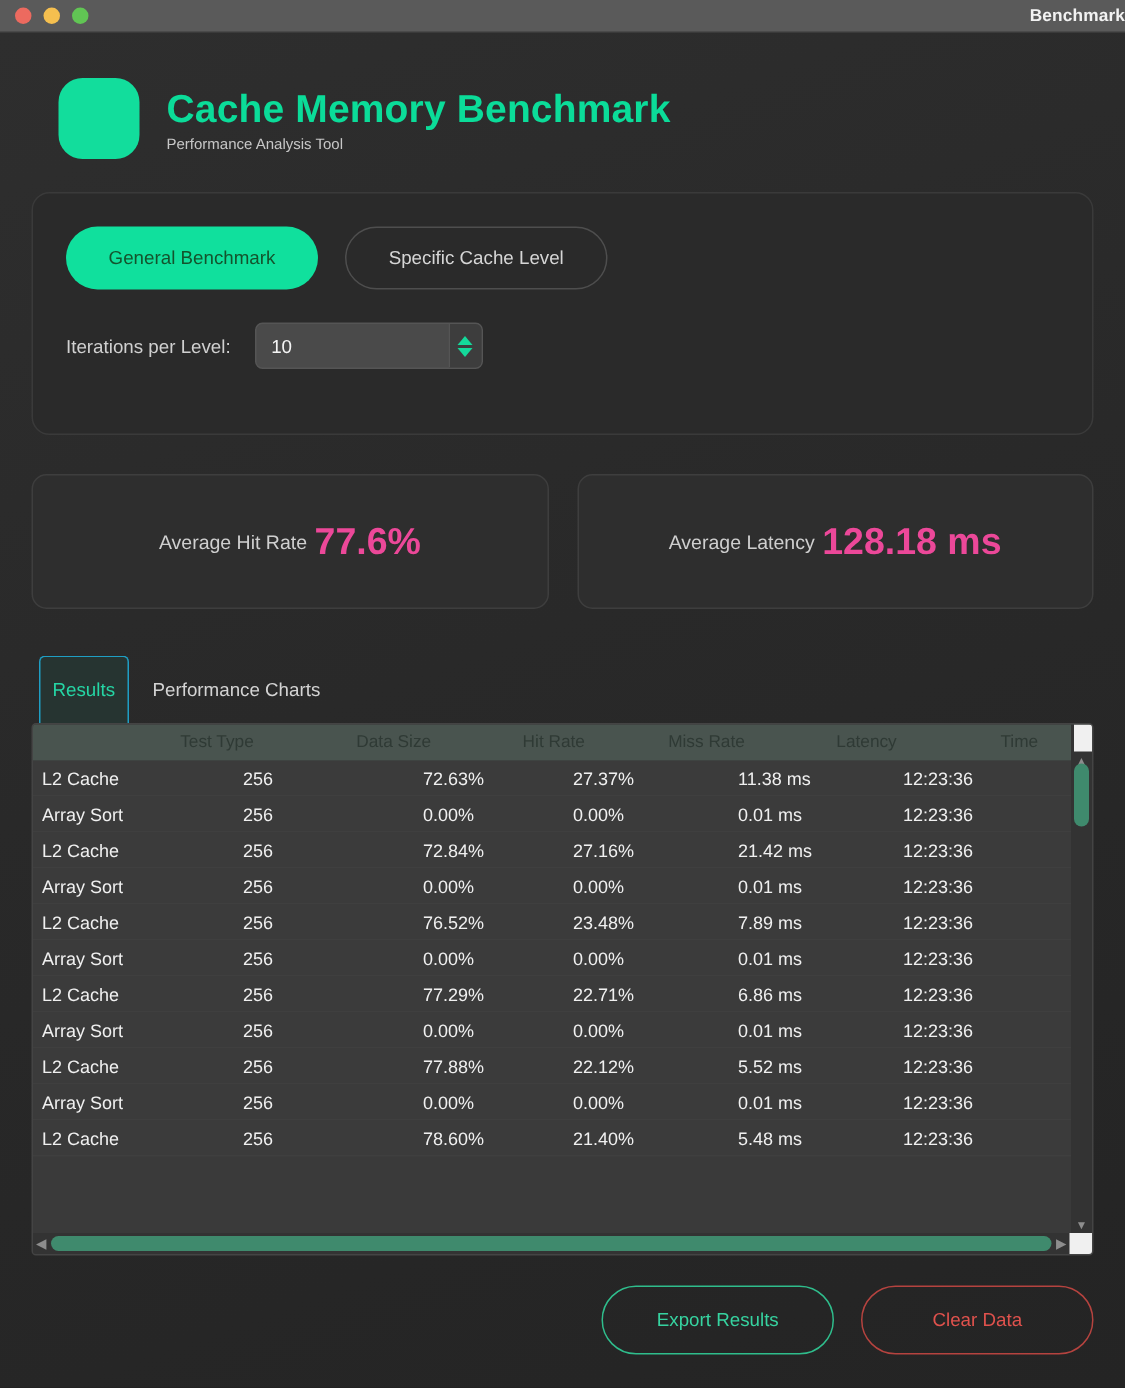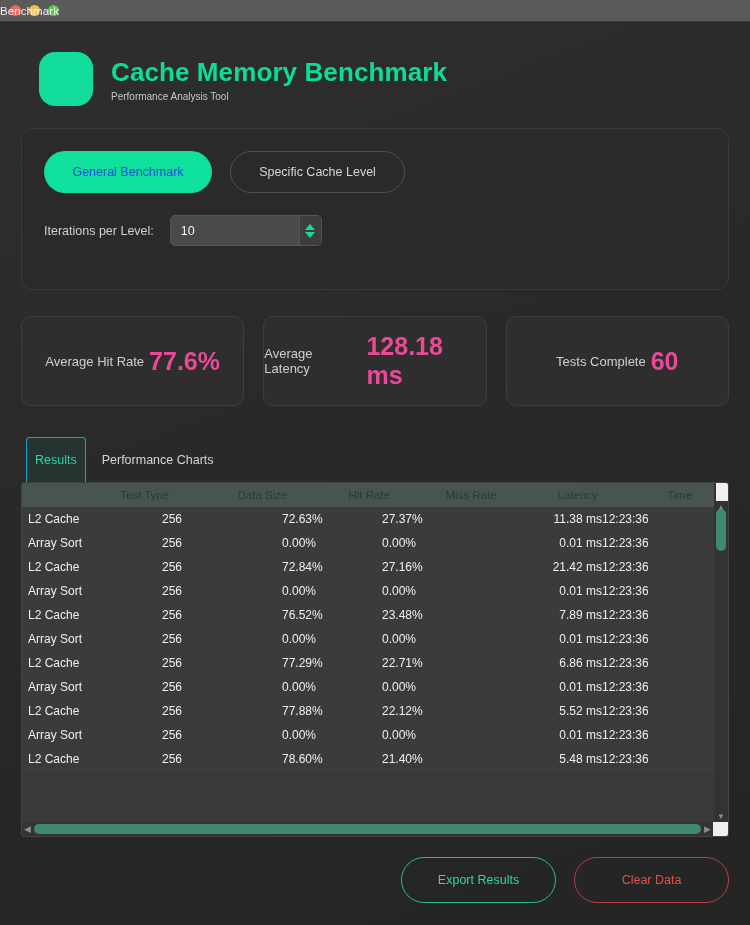--- a/index.html
+++ b/index.html
@@ -24,22 +24,22 @@
     display: flex; align-items: center;
     position: relative;
     border-bottom: 1px solid #3a3a3a;
   }
   .traffic { display: flex; gap: 8px; padding-left: 10px; align-items: center; }
   .dot { width: 11px; height: 11px; border-radius: 50%; }
   .dot.red { background: #ec6a5f; }
   .dot.yellow { background: #f5bf4f; }
   .dot.green { background: #61c554; }
   .titlebar-title {
-    position: absolute; left: 0; right: 0; text-align: left;
-    font-size: 11.5px; font-weight: normal; color: #f2f2f2;
+    position: absolute; left: 0; right: 0; text-align: right;
+    font-size: 11.5px; font-weight: bold; color: #f2f2f2;
     letter-spacing: .1px; pointer-events: none;
   }
 
   
   .content {
     flex: 1;
     background: linear-gradient(160deg, #2e2e2e 0%, #292929 45%, #242424 100%);
     padding: 0 21px;
     display: flex; flex-direction: column;
     overflow: hidden;
@@ -74,21 +74,21 @@
 
   .pill {
     border-radius: 22px;
     font-size: 12.5px;
     height: 42px;
     display: flex; align-items: center; justify-content: center;
     cursor: pointer;
     white-space: nowrap;
   }
   .pill.primary {
-    background: #10e09d; color: #1d4ed8; width: 168px; border: none;
+    background: #10e09d; color: #14532d; width: 168px; border: none;
   }
   .pill.ghost {
     background: transparent; color: #d6d6d6;
     border: 1px solid #4e4e4e; width: 175px;
   }
   .pill.start {
     background: #07e09a; color: #0b0b0b; font-weight: bold;
     width: 170px; height: 46px; margin-left: auto; border: none;
     font-size: 12.5px;
   }
@@ -185,21 +185,21 @@
   .trow {
     display: flex; height: 24px; align-items: center;
     border-bottom: 1px solid #3f3f3f;
     background: #3b3b3b;
     font-size: 12px; color: #f0f0f0;
   }
   .c0 { width: 140px; padding-left: 6px; }
   .c1 { width: 120px; }
   .c2 { width: 100px; }
   .c3 { width: 110px; }
-  .c4 { width: 110px; text-align: right; }
+  .c4 { width: 110px; }
   .c5 { width: 100px; }
   .table-header .c0 { padding-left: 17px; text-align: center; margin-left: 46px; }
   .table-header .c1,
   .table-header .c2,
   .table-header .c3,
   .table-header .c4,
   .table-header .c5 { text-align: center; }
 
   
   .vscroll {
@@ -290,24 +290,20 @@
     </div>
 
     <div class="stats">
       <div class="stat-card">
         <div class="stat-label">Average Hit Rate</div>
         <div class="stat-value">77.6%</div>
       </div>
       <div class="stat-card">
         <div class="stat-label">Average Latency</div>
         <div class="stat-value">128.18 ms</div>
-      </div>
-      <div class="stat-card">
-        <div class="stat-label">Tests Complete</div>
-        <div class="stat-value">60</div>
       </div>
     </div>
 
     <div class="tabs">
       <div class="tab active">Results</div>
       <div class="tab">Performance Charts</div>
     </div>
 
     <div class="table-wrap">
       <div class="table-header">

